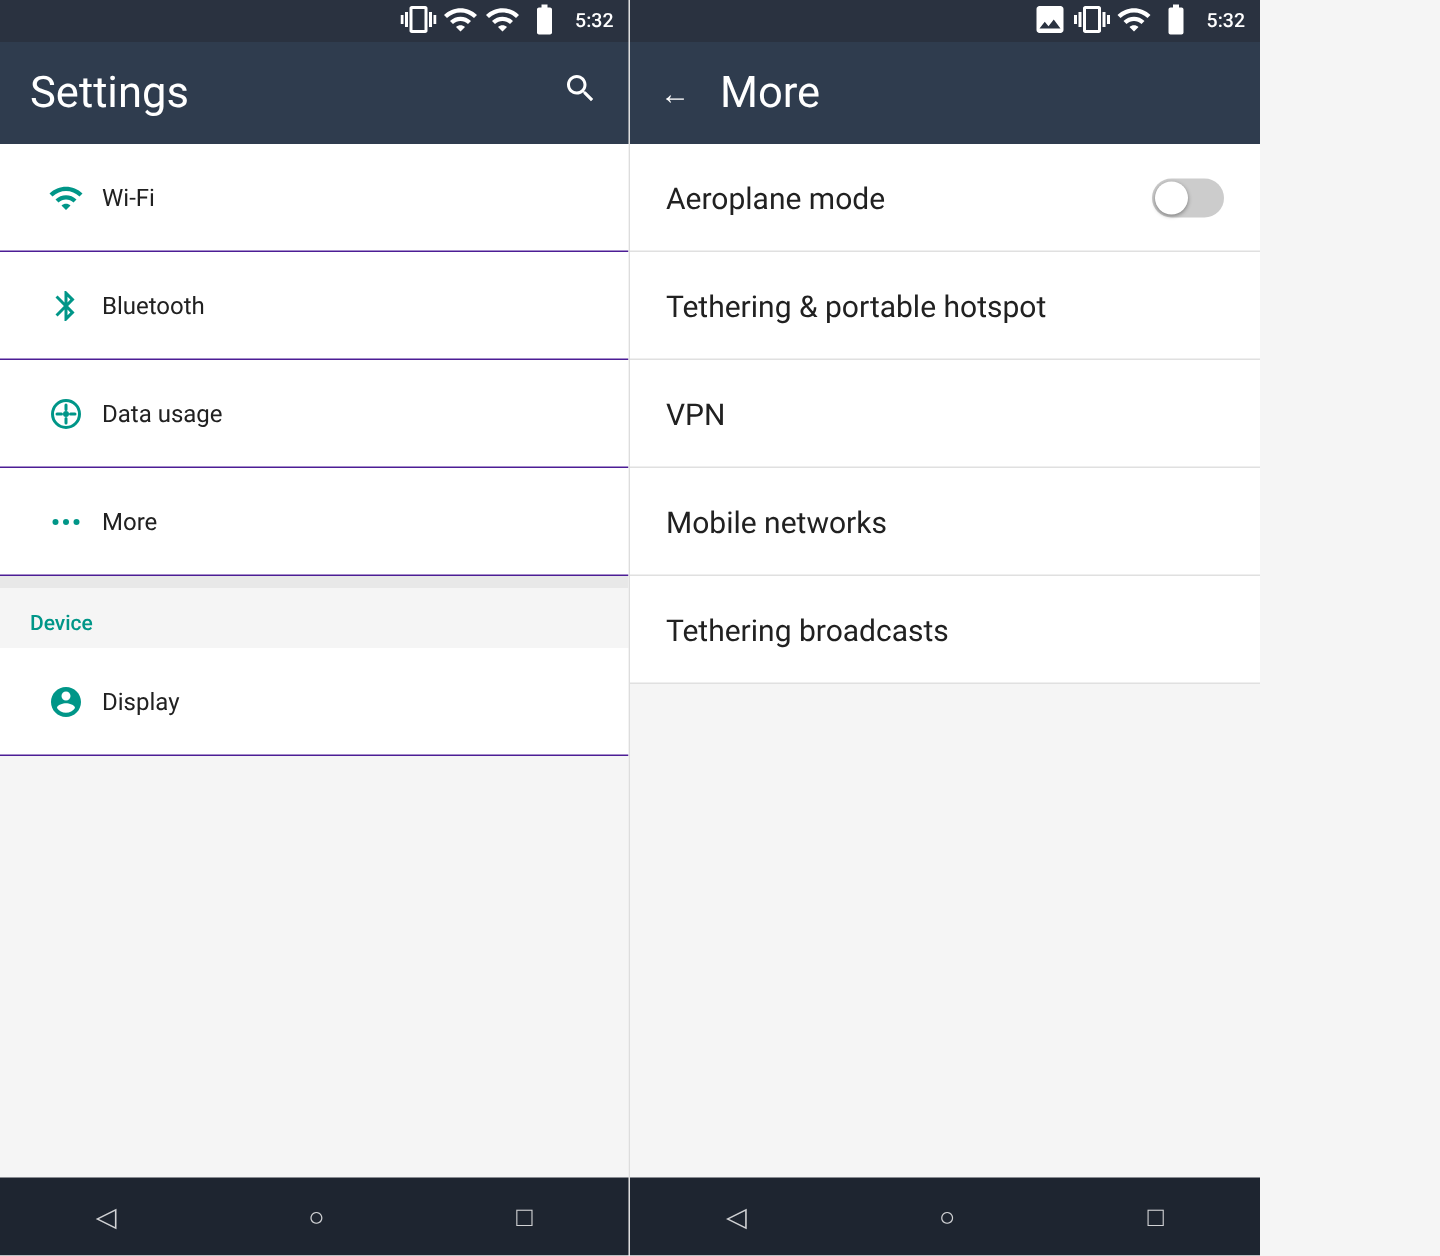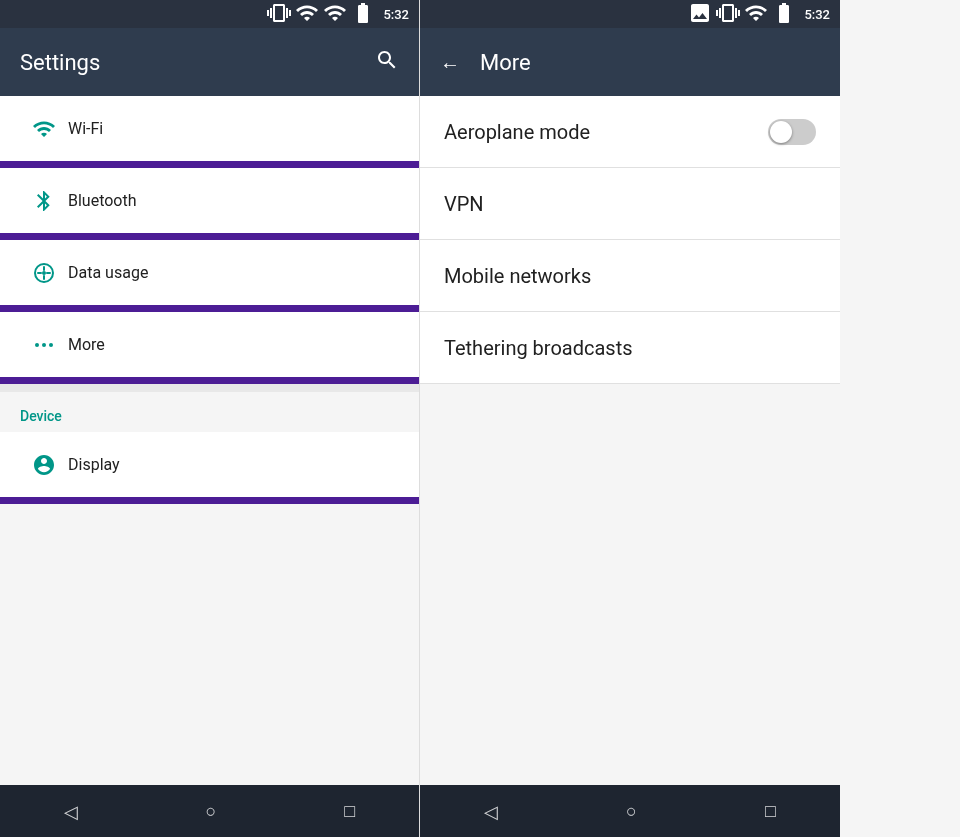--- a/index.html
+++ b/index.html
@@ -46,21 +46,21 @@
     .header {
       height: 68px;
       background: #2f3c4e;
       display: flex;
       align-items: center;
       padding: 0 20px;
       justify-content: space-between;
     }
     .header-title {
       color: white;
-      font-size: 22px;
+      font-size: 29px;
       font-weight: 400;
     }
     .header-icon {
       color: white;
       font-size: 22px;
       cursor: pointer;
     }
     .header-back {
       color: white;
       font-size: 20px;
@@ -87,21 +87,21 @@
       font-weight: 500;
       text-transform: none;
     }
 
     
     .settings-item {
       display: flex;
       align-items: center;
       padding: 14px 20px;
       background: white;
-      border-bottom: 7px solid #4c1d95;
+      border-bottom: 1px solid #4c1d95;
       cursor: pointer;
       min-height: 72px;
     }
     .item-icon {
       width: 48px;
       display: flex;
       align-items: center;
       justify-content: center;
       color: #009688;
       font-size: 22px;
@@ -333,20 +333,23 @@
 
   <div class="content">
 
     <div class="right-item">
       <span class="right-item-text">Aeroplane mode</span>
       <div class="toggle">
         <div class="toggle-knob"></div>
       </div>
     </div>
 
+    <div class="right-item">
+      <span class="right-item-text">Tethering &amp; portable hotspot</span>
+    </div>
 
     <div class="right-item">
       <span class="right-item-text">VPN</span>
     </div>
 
     <div class="right-item">
       <span class="right-item-text">Mobile networks</span>
     </div>
 
     <div class="right-item">

